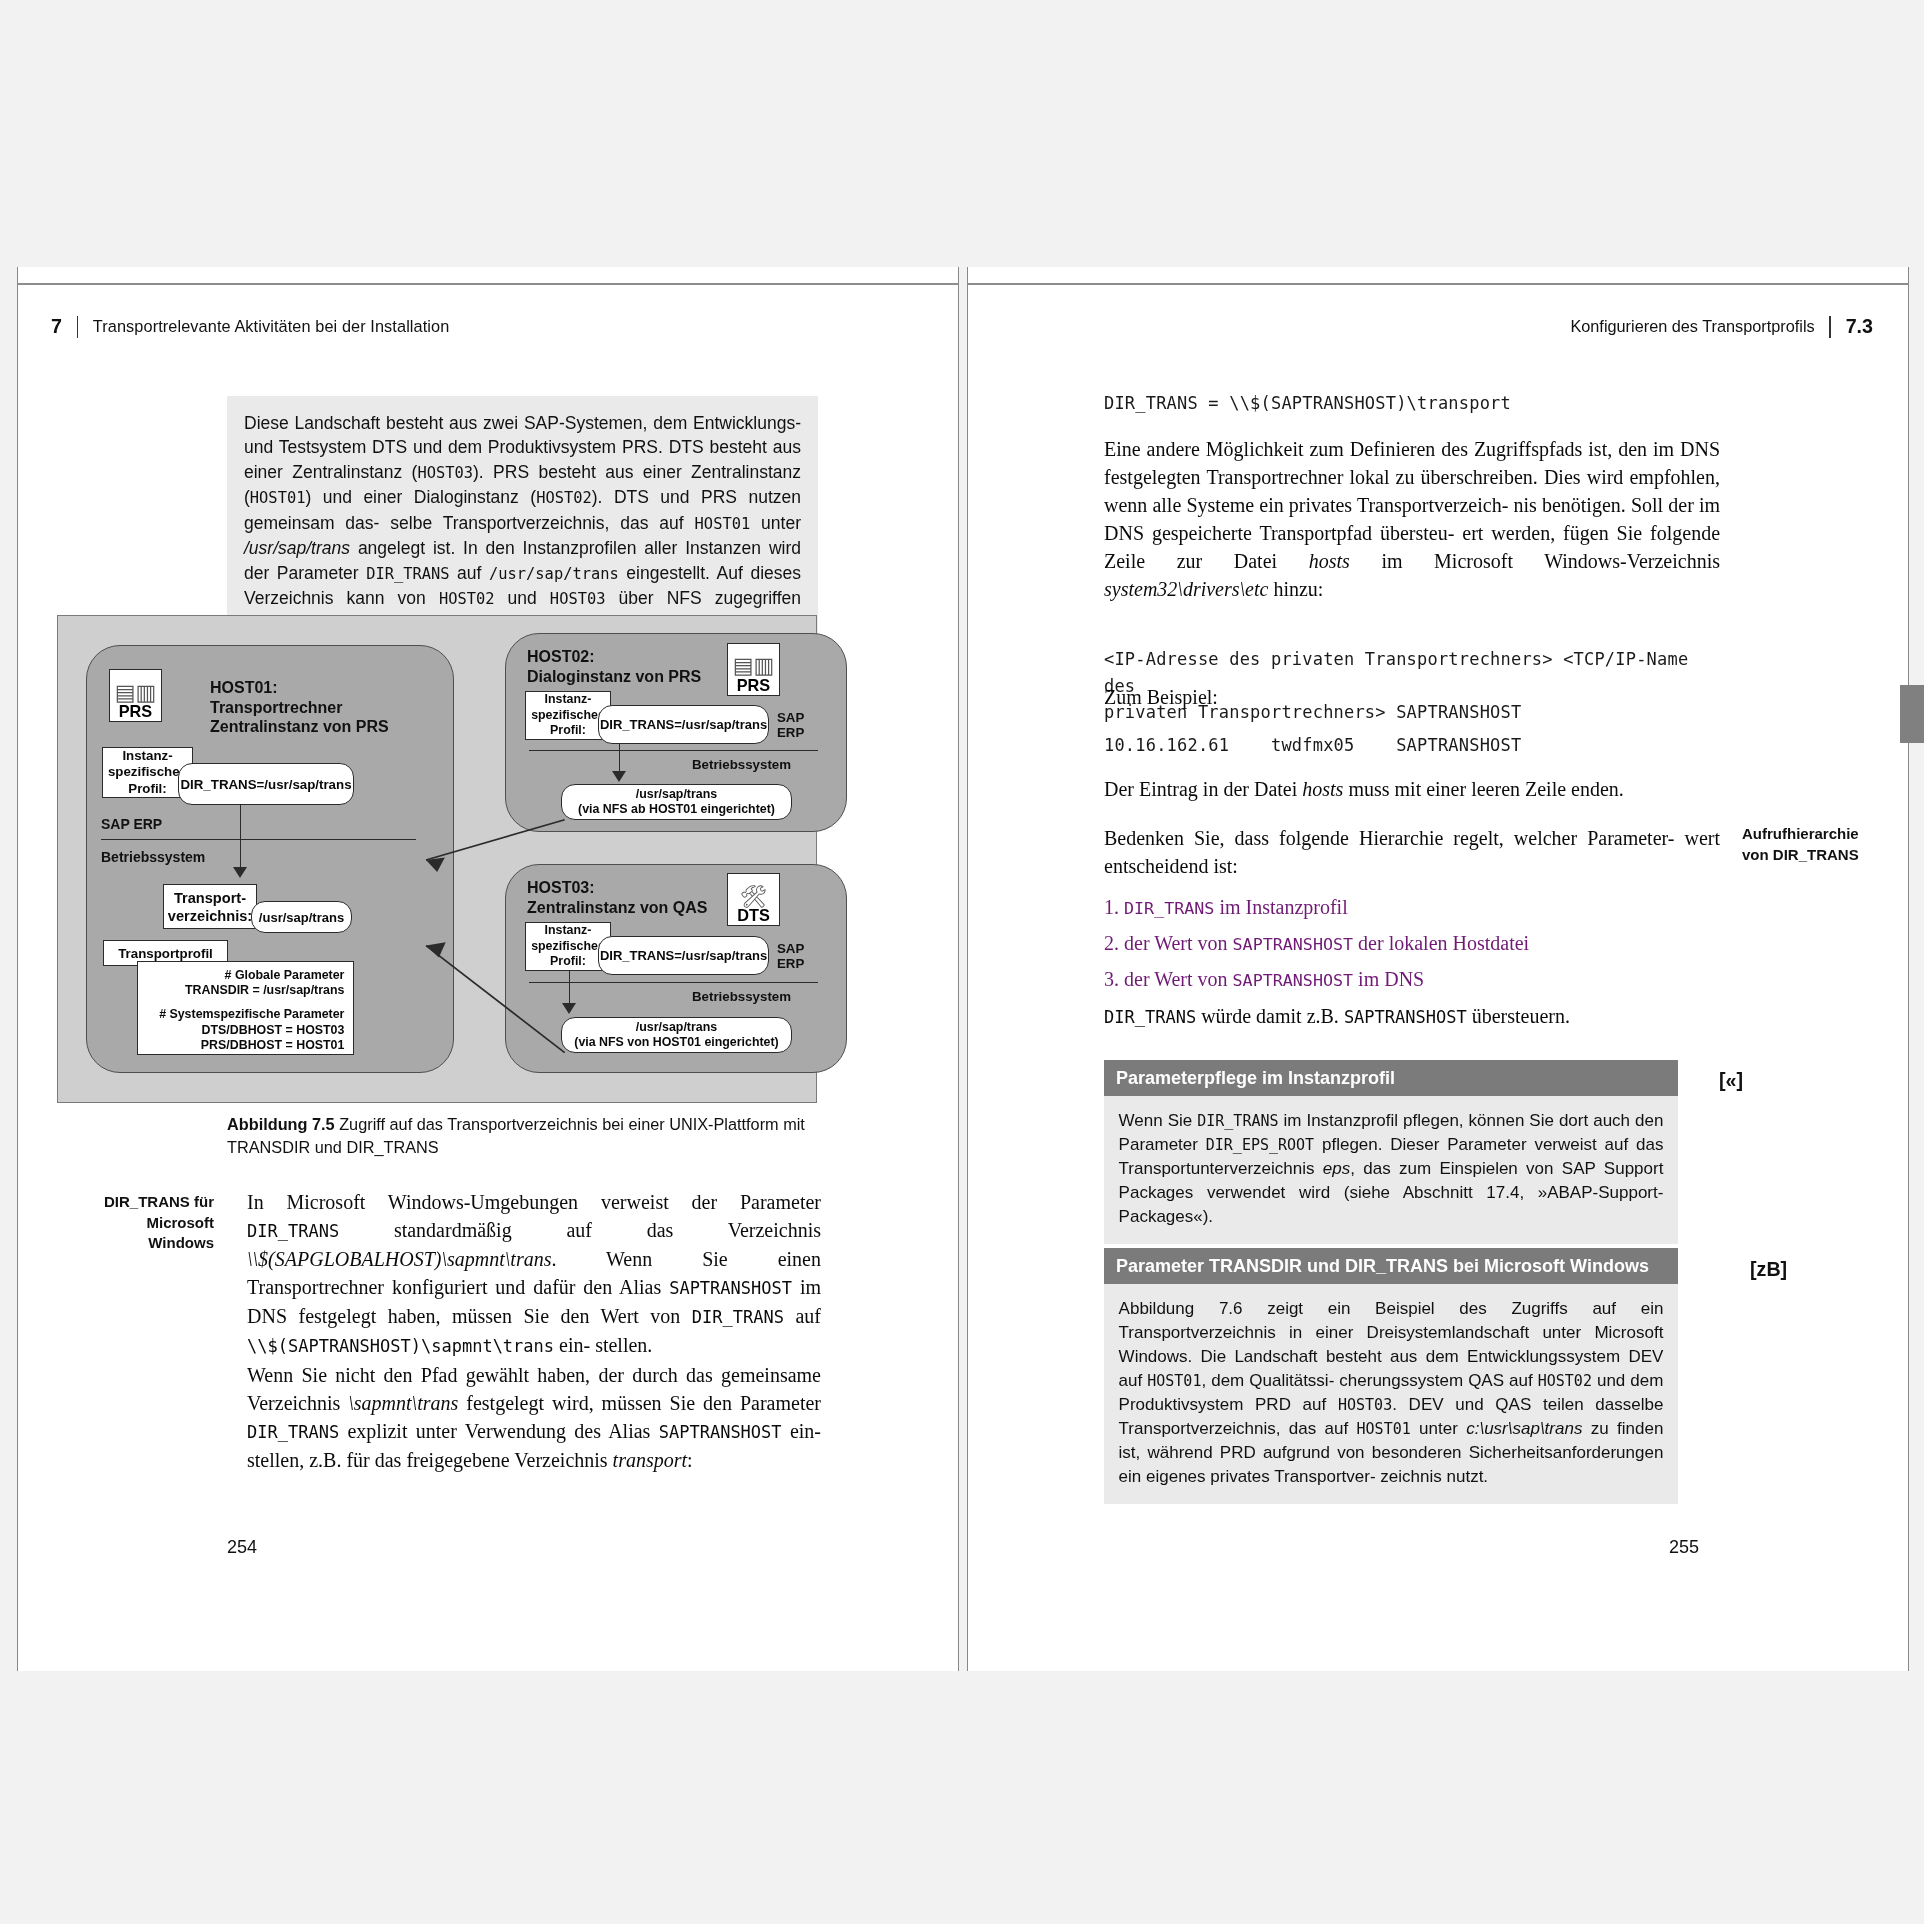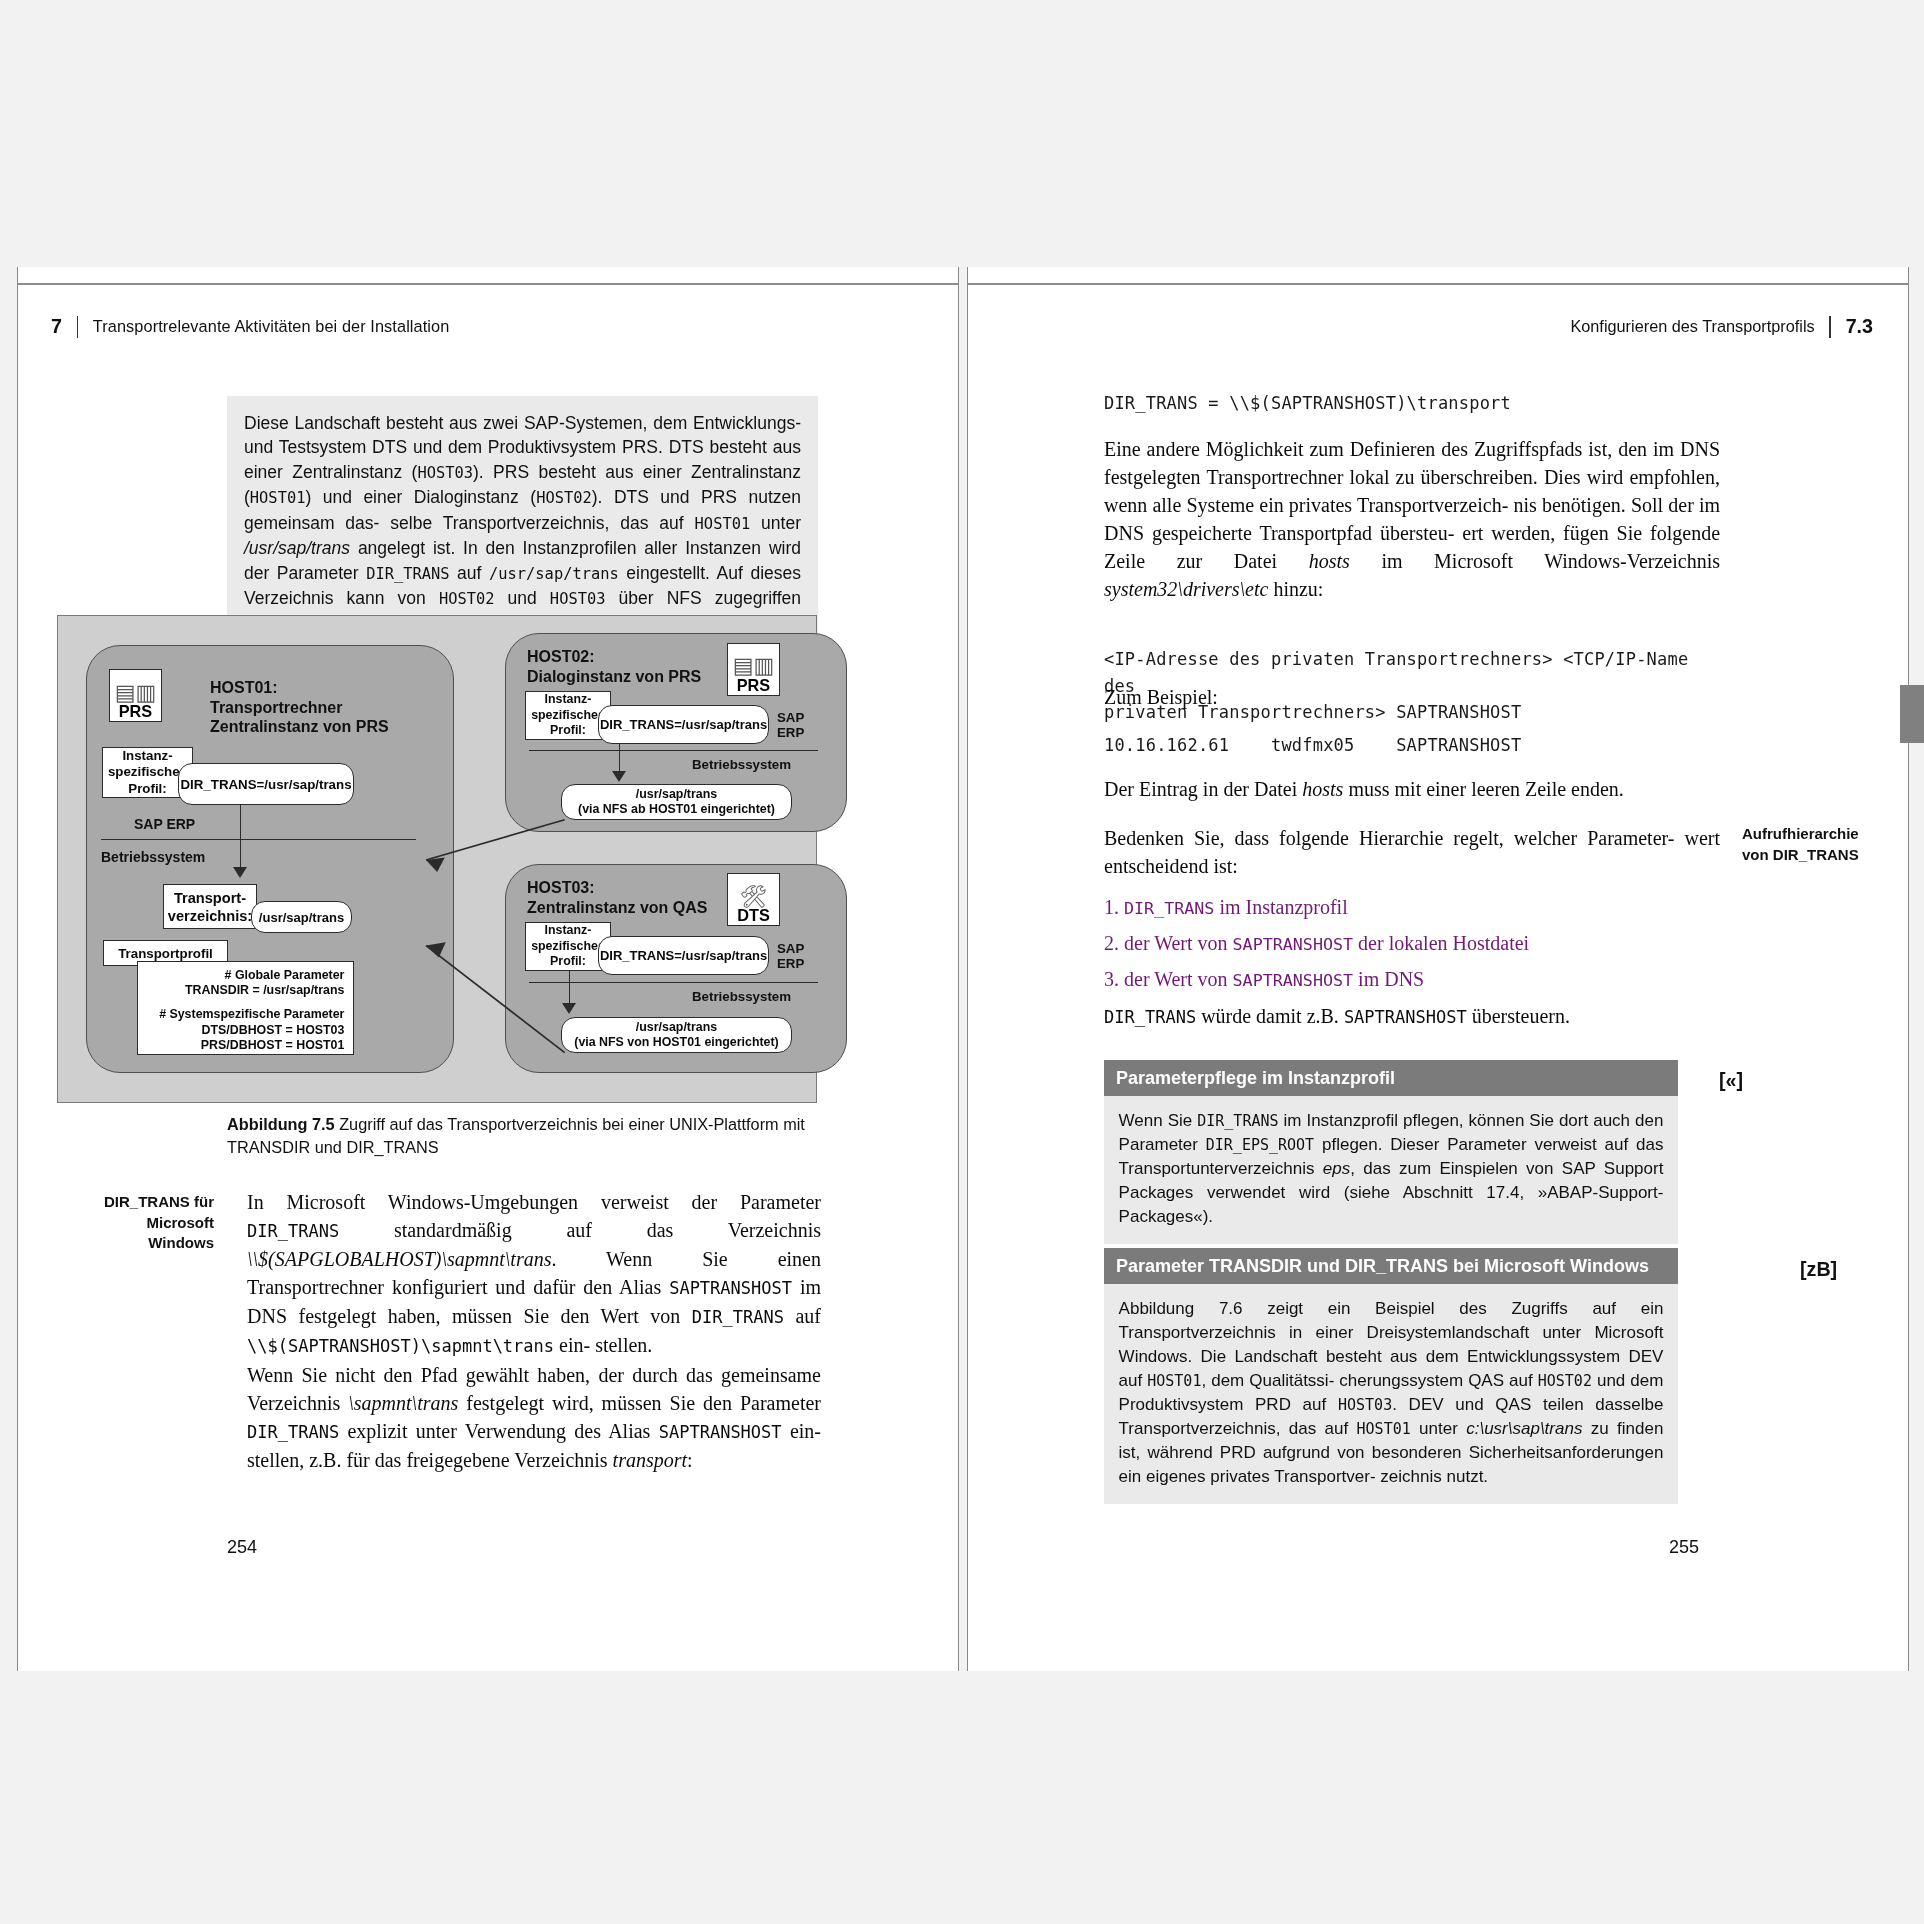--- a/index.html
+++ b/index.html
@@ -177,21 +177,21 @@
       <div>Zentralinstanz von PRS</div>
     </div>
 
     <div class="wbox" style="left:44px;top:131px;width:91px;height:51px;font-size:13.3px;line-height:16.3px;flex-direction:column;">
       <div>Instanz-</div>
       <div>spezifisches</div>
       <div>Profil:</div>
     </div>
     <div class="wbox r" style="left:120px;top:147px;width:176px;height:42px;font-size:13.3px;">DIR_TRANS=/usr/sap/trans</div>
 
-    <div class="hlabel" style="left:43px;top:199px;font-size:14px;margin-left:33px;">SAP ERP</div>
+    <div class="hlabel" style="left:43px;top:199px;font-size:14px;">SAP ERP</div>
     <div class="divline" style="left:43px;top:223px;width:315px;"></div>
     <div class="hlabel" style="left:43px;top:232px;font-size:14px;">Betriebssystem</div>
 
     <div class="vline" style="left:182px;top:189px;height:64px;"></div>
     <div class="arrowhead" style="left:175px;top:251px;"></div>
 
     <div class="wbox" style="left:105px;top:268px;width:94px;height:45px;font-size:14.6px;line-height:18px;flex-direction:column;">
       <div>Transport-</div>
       <div>verzeichnis:</div>
     </div>
@@ -390,18 +390,18 @@
       <span>Abbildung 7.6 zeigt ein Beispiel des Zugriffs auf ein Transportverzeichnis</span>
       <span>in einer Dreisystemlandschaft unter Microsoft Windows. Die Landschaft</span>
       <span>besteht aus dem Entwicklungssystem DEV auf </span><span class="m">HOST01</span><span>, dem Qualitätssi-</span>
       <span>cherungssystem QAS auf </span><span class="m">HOST02</span><span> und dem Produktivsystem PRD auf</span>
       <span class="m">HOST03</span><span>. DEV und QAS teilen dasselbe Transportverzeichnis, das auf</span>
       <span class="m">HOST01</span><span> unter </span><i>c:\usr\sap\trans</i><span> zu finden ist, während PRD aufgrund von</span>
       <span>besonderen Sicherheitsanforderungen ein eigenes privates Transportver-</span>
       <span>zeichnis nutzt.</span>
     </div>
   </div>
-  <div class="co-tag" style="left:1800px;top:1258px;">[zB]</div>
+  <div class="co-tag" style="left:1750px;top:1258px;">[zB]</div>
 
   <div class="pagenum" style="left:1669px;top:1537px;">255</div>
 
 </div>
 
 
 </body></html>

